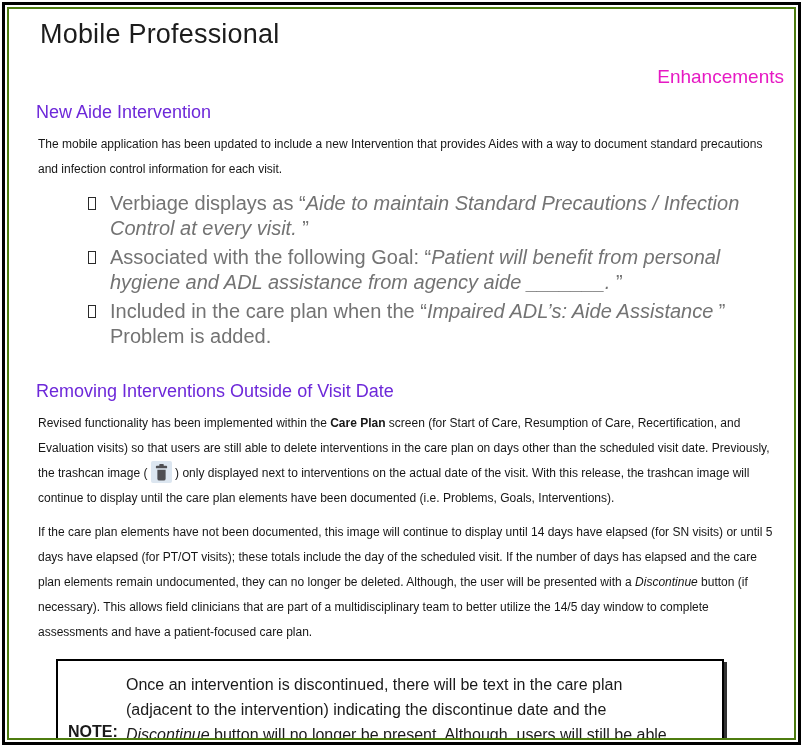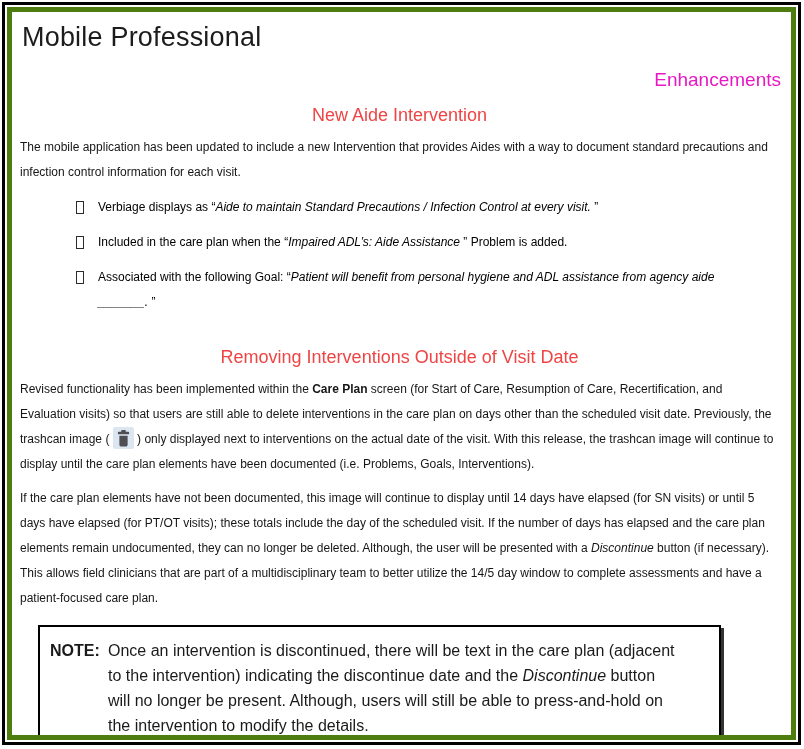--- a/index.html
+++ b/index.html
@@ -19,64 +19,63 @@
     position: absolute;
     left: 2px; top: 2px; right: 3px; bottom: 4px;
     border: 3px solid #000;
     padding: 2px;
     box-sizing: border-box;
   }
   .page-inner {
     width: 100%;
     height: 100%;
     box-sizing: border-box;
-    border: 5px solid #4d7c0f;
-    padding: 4px 10px 0 6px;
+    border: 2px solid #4d7c0f;
+    padding: 4px 10px 0 27px;
     overflow: hidden;
   }
   .doc-title {
     font-size: 27px;
     font-weight: 400;
     color: #1c1c1c;
     margin: 6px 0 0 4px;
     letter-spacing: 0.2px;
   }
   .doc-subtitle {
     font-size: 19px;
     font-weight: 400;
     margin: 16px 0 0 4px;
   }
   .section-heading {
-    text-align: center;
     font-size: 18px;
     font-weight: 400;
-    color: #ef4444;
+    color: #6d28d9;
     margin: 14px 0 4px 0;
   }
   .section-heading.second {
     margin-top: 32px;
   }
   p.body-text {
     font-size: 12px;
     line-height: 25px;
     margin: 9px 2px 9px 2px;
     color: #161616;
   }
   ul.spec-list {
     list-style: none;
     margin: 2px 0 0 0;
     padding: 0 10px 0 48px;
   }
   ul.spec-list li {
     position: relative;
     padding-left: 22px;
-    font-size: 12px;
+    font-size: 20px;
     line-height: 25px;
-    margin: 10px;
-    color: #000000;
+    margin: 4px;
+    color: #737373;
   }
   .box-bullet {
     position: absolute;
     left: 0;
     top: 6px;
     width: 8px;
     height: 13px;
     border: 1.6px solid #2a2a2a;
     box-sizing: border-box;
     display: inline-block;
@@ -98,20 +97,21 @@
     display: flex;
     align-items: flex-start;
     background: #fff;
   }
   .note-label {
     font-weight: 700;
     font-size: 16px;
     line-height: 25px;
     flex: 0 0 58px;
     white-space: nowrap;
+    margin-top: 47px;
   }
   .note-text {
     font-size: 16px;
     line-height: 25px;
     flex: 1;
     padding-right: 30px;
   }
 </style>
 </head>
 <body>
@@ -128,25 +128,25 @@
     <p class="body-text">The mobile application has been updated to include a new Intervention that provides Aides with a way to document standard precautions and infection control information for each visit.</p>
 
 
     <ul class="spec-list">
       <li>
         <span class="box-bullet"></span>
         <span><span>Verbiage displays as “</span><span style="font-style: italic;">Aide to maintain Standard Precautions / Infection Control at every visit.</span><span> ”</span></span>
       </li>
       <li>
         <span class="box-bullet"></span>
-        <span><span>Included in the care plan when the “</span><span style="font-style: italic;">Impaired ADL’s: Aide Assistance</span><span> ” Problem is added.</span></span>
+        <span><span>Associated with the following Goal: “</span><span style="font-style: italic;">Patient will benefit from personal hygiene and ADL assistance from agency aide _______.</span><span> ”</span></span>
       </li>
       <li>
         <span class="box-bullet"></span>
-        <span><span>Associated with the following Goal: “</span><span style="font-style: italic;">Patient will benefit from personal hygiene and ADL assistance from agency aide _______.</span><span> ”</span></span>
+        <span><span>Included in the care plan when the “</span><span style="font-style: italic;">Impaired ADL’s: Aide Assistance</span><span> ” Problem is added.</span></span>
       </li>
     </ul>
 
     <div class="section-heading second">Removing Interventions Outside of Visit Date</div>
 
     <p class="body-text"><span>Revised functionality has been implemented within the </span><span style="font-weight: 700;">Care Plan</span><span> screen (for Start of Care, Resumption of Care, Recertification, and Evaluation visits) so that users are still able to delete interventions in the care plan on days other than the scheduled visit date. Previously, the trashcan image ( </span><span class="inline-icon"><svg width="15" height="19" viewBox="0 0 20 24" xmlns="http://www.w3.org/2000/svg">
             <rect x="7" y="0.5" width="6" height="3.5" rx="1" fill="#4f4f53"></rect>
             <rect x="2.5" y="3" width="15" height="3.4" rx="1.2" fill="#4f4f53"></rect>
             <path d="M4.5 8.2 h11 v12 a2.6 2.6 0 0 1 -2.6 2.6 h-5.8 a2.6 2.6 0 0 1 -2.6 -2.6 z" fill="#4f4f53"></path>
           </svg></span><span> ) only displayed next to interventions on the actual date of the visit. With this release, the trashcan image will continue to display until the care plan elements have been documented (i.e. Problems, Goals, Interventions).</span></p>

